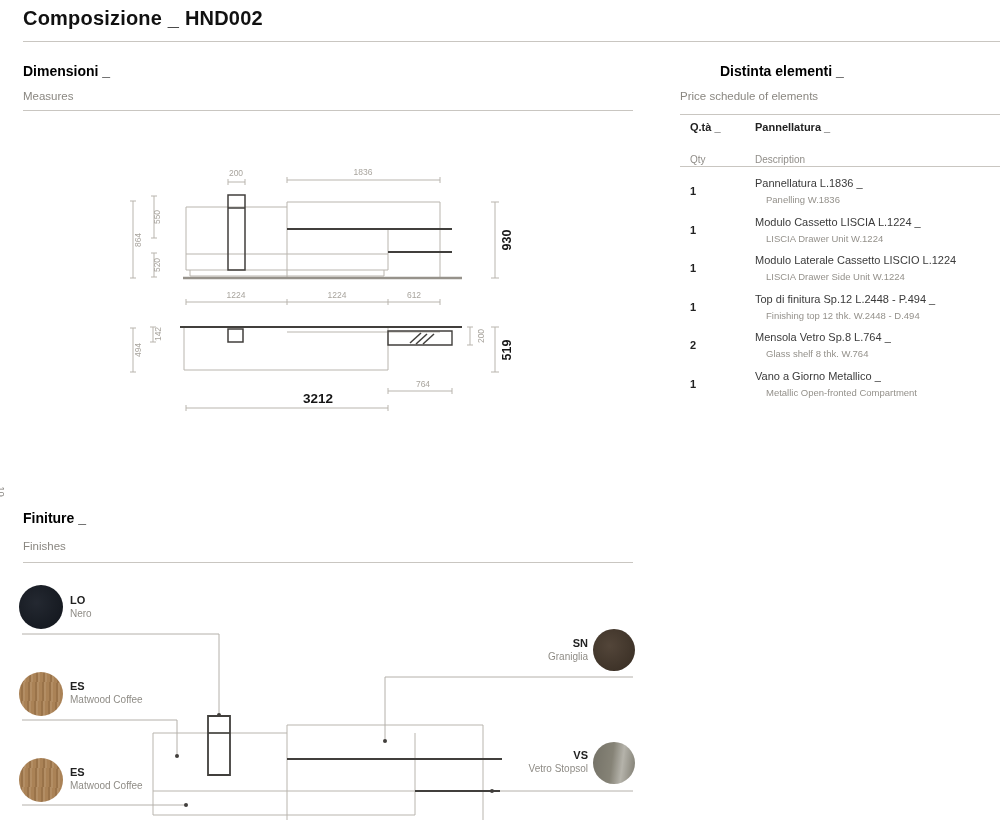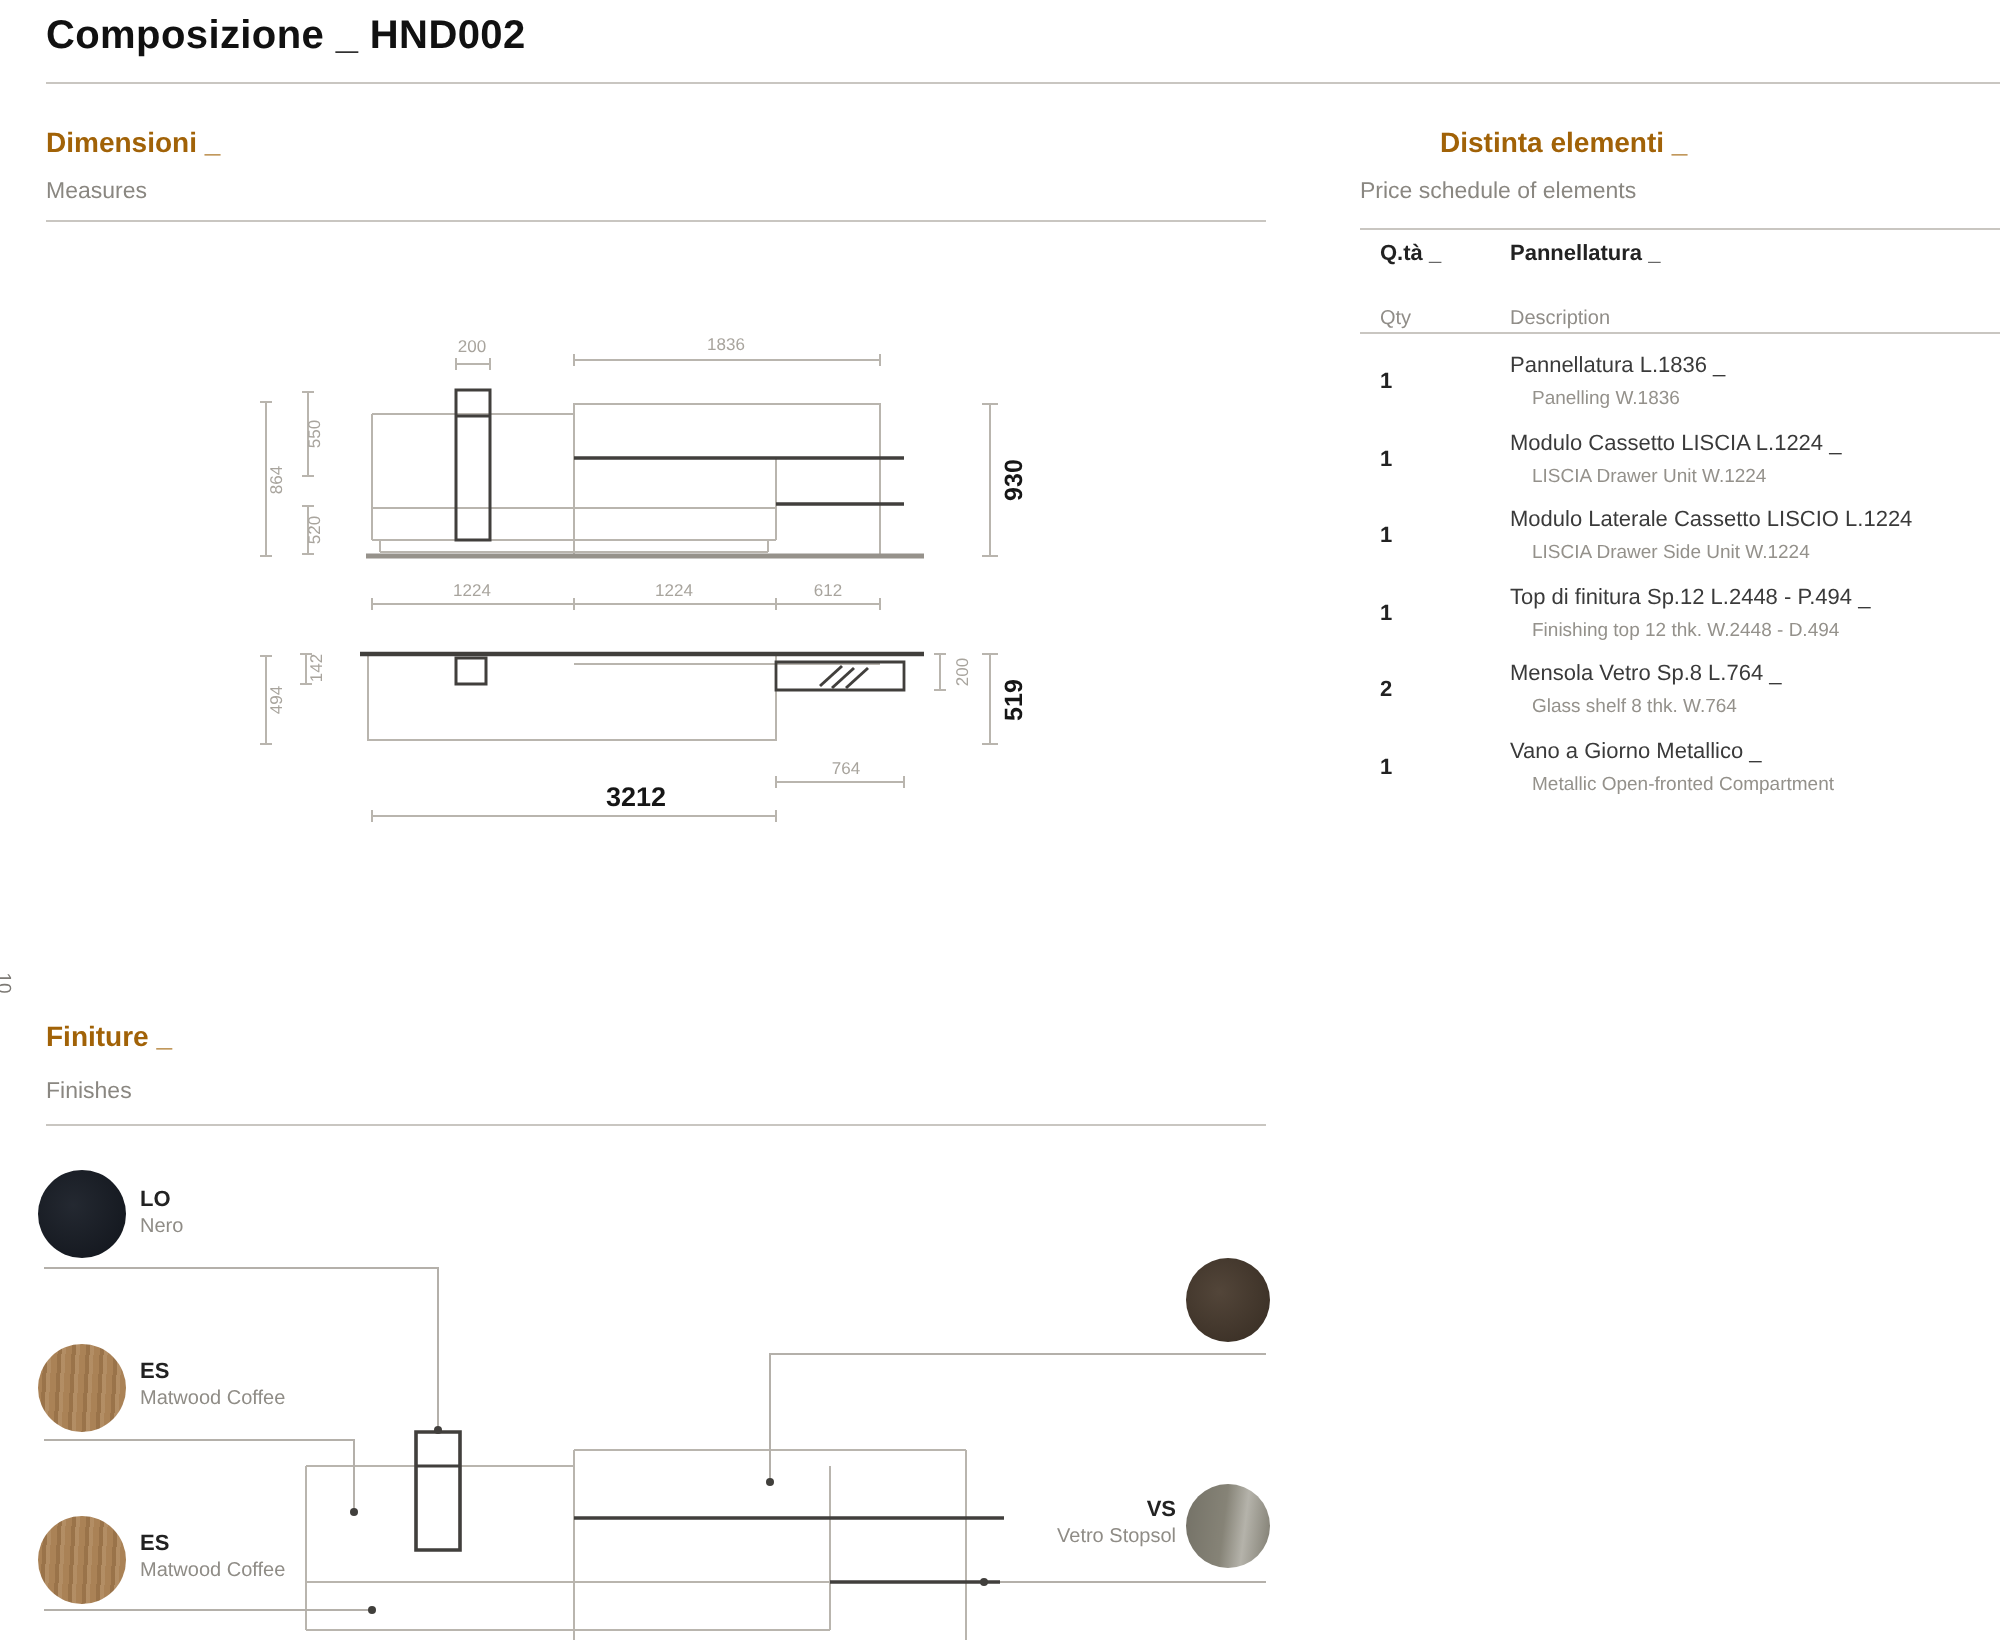--- a/index.html
+++ b/index.html
@@ -4,21 +4,21 @@
 <style>
   * { margin:0; padding:0; box-sizing:border-box; }
   html,body { background:#ffffff; }
   body { font-family:"Liberation Sans", sans-serif; color:#1c1c1c; }
   #page { position:relative; width:1000px; height:820px; background:#fff; overflow:hidden; }
 
   .rule { position:absolute; height:1px; background:#c9c6c1; }
 
   .page-title { position:absolute; left:23px; top:7px; font-size:20px; font-weight:bold; color:#111; letter-spacing:.2px; }
 
-  .sec-title { position:absolute; font-size:14px; font-weight:bold; color:#a16207; }
+  .sec-title { position:absolute; font-size:14px; font-weight:bold; color:#000000; }
   .sec-sub   { position:absolute; font-size:11.5px; color:#8a8781; }
 
   
   .tbl-head-cell-it { font-size:11px; font-weight:bold; color:#222;text-align:right; }
   .tbl-head-cell-en { font-size:10px; color:#908d88; margin-top:21px; }
   .tbl { position:absolute; left:680px; top:173px; width:320px; }
   .tbl-row { position:relative; height:38.6px; }
   .tbl-qty { position:absolute; left:10px; top:12px; font-size:11px; font-weight:bold; color:#222; }
   .tbl-name { position:absolute; left:75px; top:4px; font-size:11px; color:#3a3a3a; white-space:nowrap; }
   .tbl-name-en { position:absolute; left:75px; top:21px; font-size:9.5px; color:#94918b; white-space:nowrap;padding-left:11px; }
@@ -256,20 +256,24 @@
     <div class="sw-code">ES</div>
     <div class="sw-name">Matwood Coffee</div>
   </div>
 
   <div class="swatch wood" style="left: 19px; top: 758px; background-color: rgb(170, 130, 86);"></div>
   <div class="sw-labels" style="left:70px; top:765px;">
     <div class="sw-code">ES</div>
     <div class="sw-name">Matwood Coffee</div>
   </div>
 
+  <div class="sw-labels right" style="left:448px; top:636px; width:140px;">
+    <div class="sw-code">SN</div>
+    <div class="sw-name">Graniglia</div>
+  </div>
   <div class="swatch stone" style="left: 593px; top: 629px; width: 42px; height: 42px; background-color: rgb(72, 58, 45);"></div>
 
   <div class="sw-labels right" style="left:448px; top:748px; width:140px;">
     <div class="sw-code">VS</div>
     <div class="sw-name">Vetro Stopsol</div>
   </div>
   <div class="swatch glass" style="left: 593px; top: 742px; width: 42px; height: 42px; background-color: rgb(141, 138, 125);"></div>
 
 </div>
 

